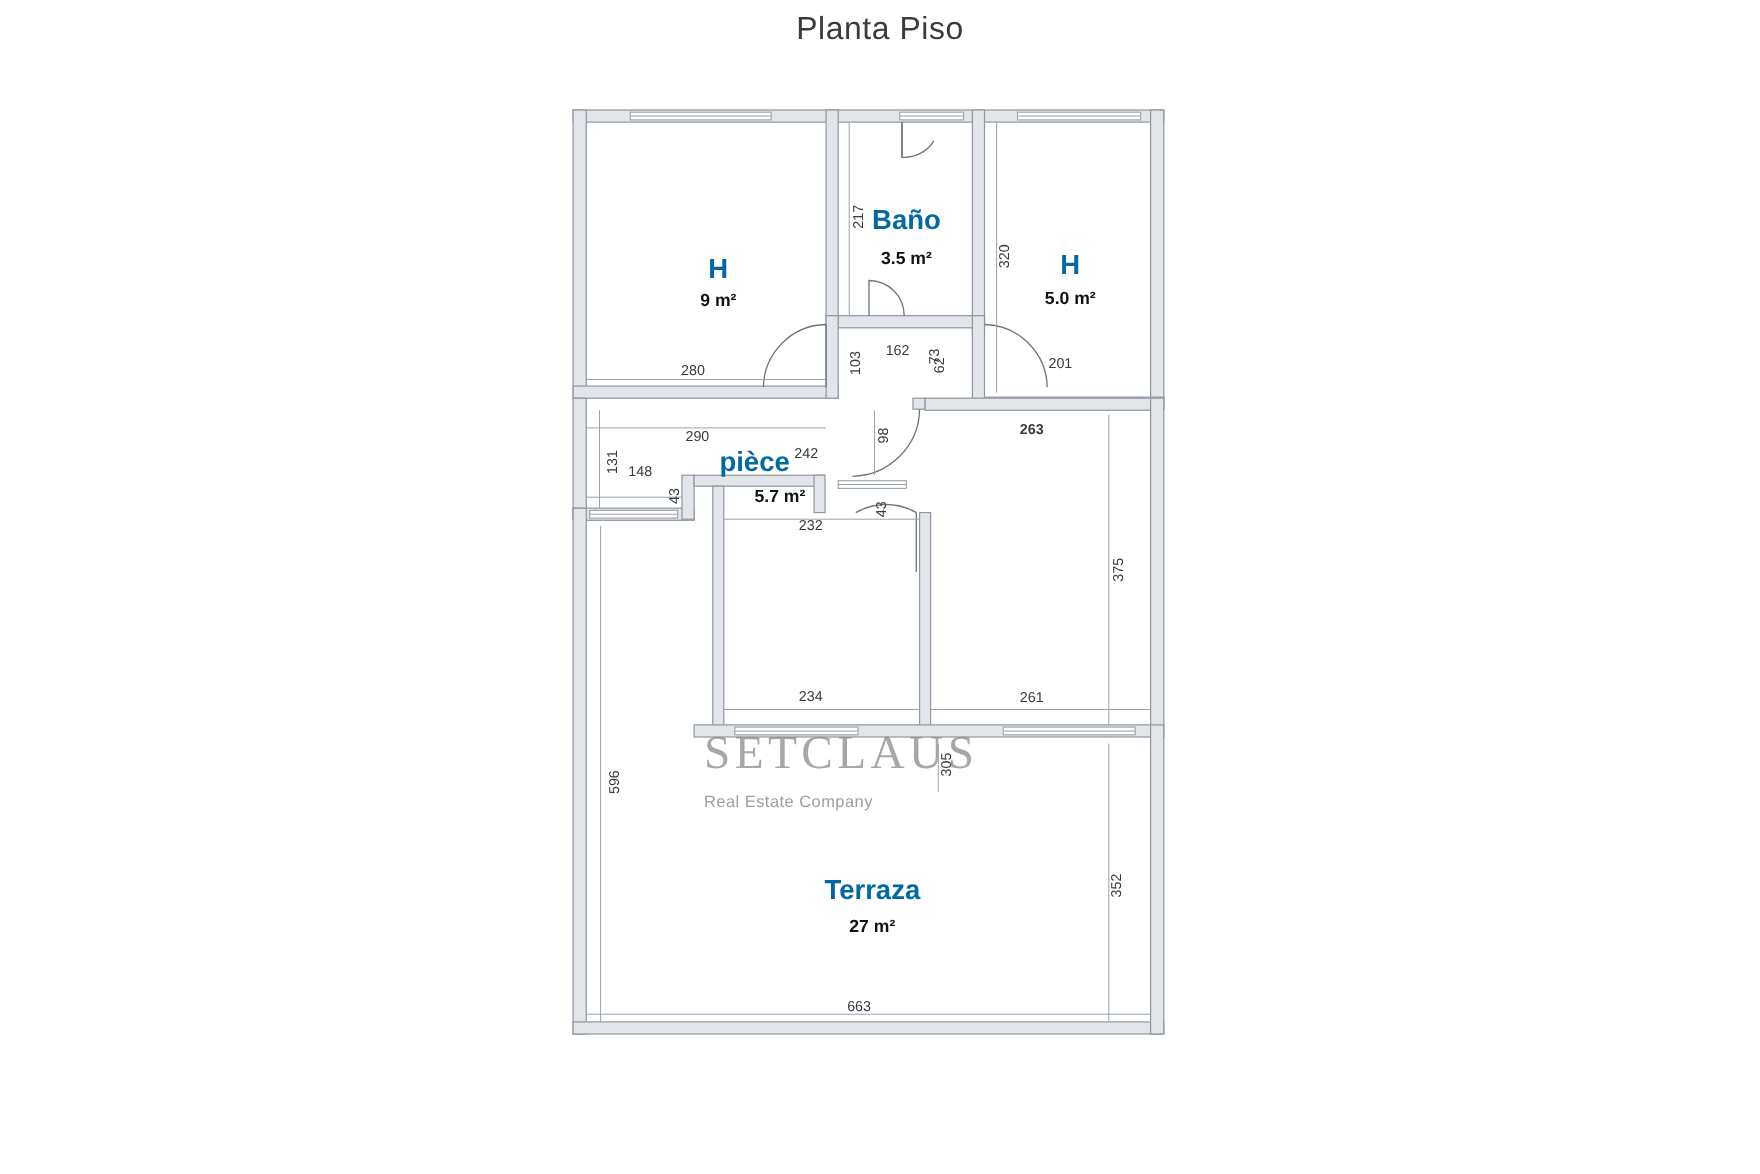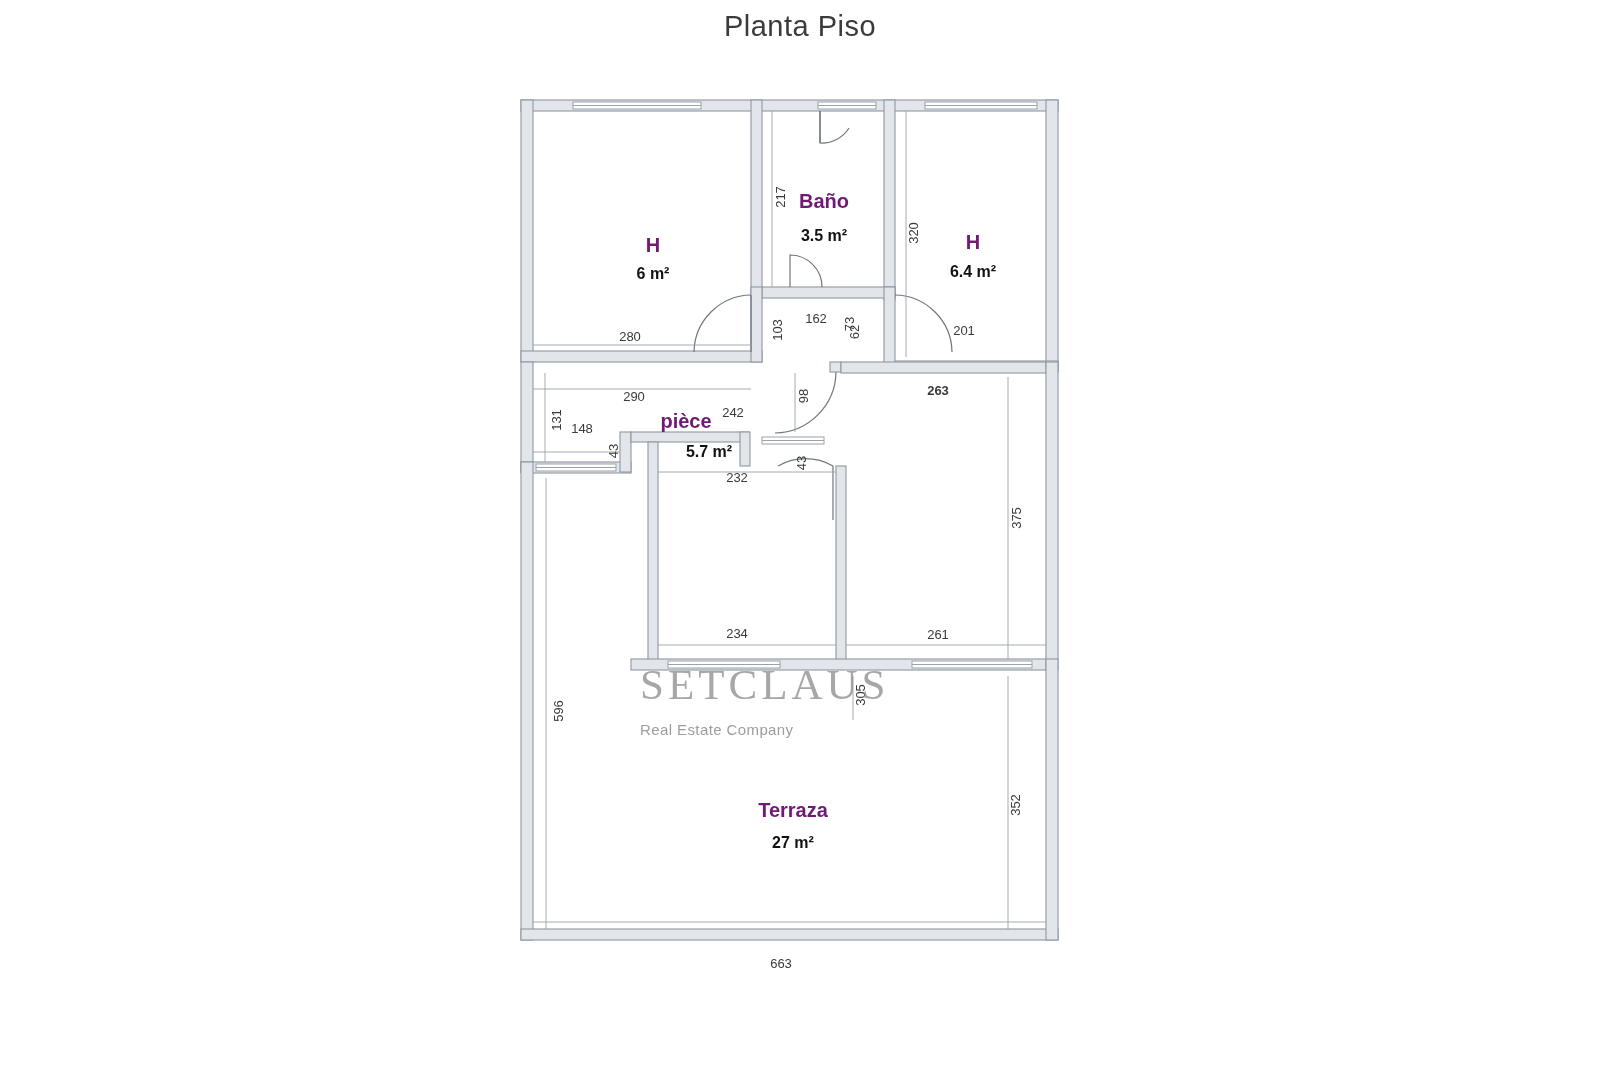--- a/index.html
+++ b/index.html
@@ -32,23 +32,23 @@
     top: 0;
     width: 1600px;
     height: 1067px;
   }
   .lbl {
     position: absolute;
     font-family: "Liberation Sans", sans-serif;
     white-space: nowrap;
   }
   .room-name {
-    font-size: 20px;
+    font-size: 25px;
     font-weight: bold;
-    color: #701a75;
+    color: #0369a1;
     transform: translate(-50%, -50%);
   }
   .room-area {
     font-size: 16px;
     font-weight: bold;
     color: #111;
     transform: translate(-50%, -50%);
   }
   .dim {
     font-size: 13px;
@@ -188,27 +188,27 @@
     <line x1="533" y1="922" x2="1046" y2="922"></line>
     <line x1="658" y1="645" x2="836" y2="645"></line>
     <line x1="846" y1="645" x2="1046" y2="645"></line>
     <line x1="658" y1="472" x2="836" y2="472"></line>
     <line x1="853" y1="676" x2="853" y2="720"></line>
   </g>
 </svg>
 
 <div id="room-labels">
   <div class="lbl room-name" style="left:653px;top:245px;">H</div>
-  <div class="lbl room-area" style="left:653px;top:274px;">6 m²</div>
+  <div class="lbl room-area" style="left:653px;top:274px;">9 m²</div>
 
   <div class="lbl room-name" style="left:824px;top:201px;">Baño</div>
   <div class="lbl room-area" style="left:824px;top:236px;">3.5 m²</div>
 
   <div class="lbl room-name" style="left:973px;top:242px;">H</div>
-  <div class="lbl room-area" style="left:973px;top:272px;">6.4 m²</div>
+  <div class="lbl room-area" style="left:973px;top:272px;">5.0 m²</div>
 
   <div class="lbl room-name" style="left:686px;top:421px;">pièce</div>
   <div class="lbl room-area" style="left:688px;top:452px;padding-left:42px;">5.7 m²</div>
 
   <div class="lbl room-name" style="left:793px;top:810px;">Terraza</div>
   <div class="lbl room-area" style="left:793px;top:843px;">27 m²</div>
 </div>
 
 <div id="dimension-labels">
   <div class="lbl dim vert" style="left:780px;top:197px;">217</div>
@@ -227,19 +227,19 @@
   <div class="lbl dim" style="left:582px;top:428px;">148</div>
   <div class="lbl dim vert" style="left:613px;top:451px;">43</div>
   <div class="lbl dim" style="left:737px;top:477px;">232</div>
   <div class="lbl dim vert" style="left:801px;top:463px;">43</div>
   <div class="lbl dim vert" style="left:1016px;top:518px;">375</div>
   <div class="lbl dim vert" style="left:558px;top:711px;">596</div>
   <div class="lbl dim" style="left:737px;top:633px;">234</div>
   <div class="lbl dim" style="left:938px;top:634px;">261</div>
   <div class="lbl dim vert" style="left:860px;top:695px;">305</div>
   <div class="lbl dim vert" style="left:1015px;top:805px;">352</div>
-  <div class="lbl dim" style="left:781px;top:915px;margin-top:48px;">663</div>
+  <div class="lbl dim" style="left:781px;top:915px;">663</div>
 </div>
 
 <div id="watermark">
   <div class="wm-main">SETCLAUS</div>
   <div class="wm-sub">Real Estate Company</div>
 </div>
 
 </body></html>

